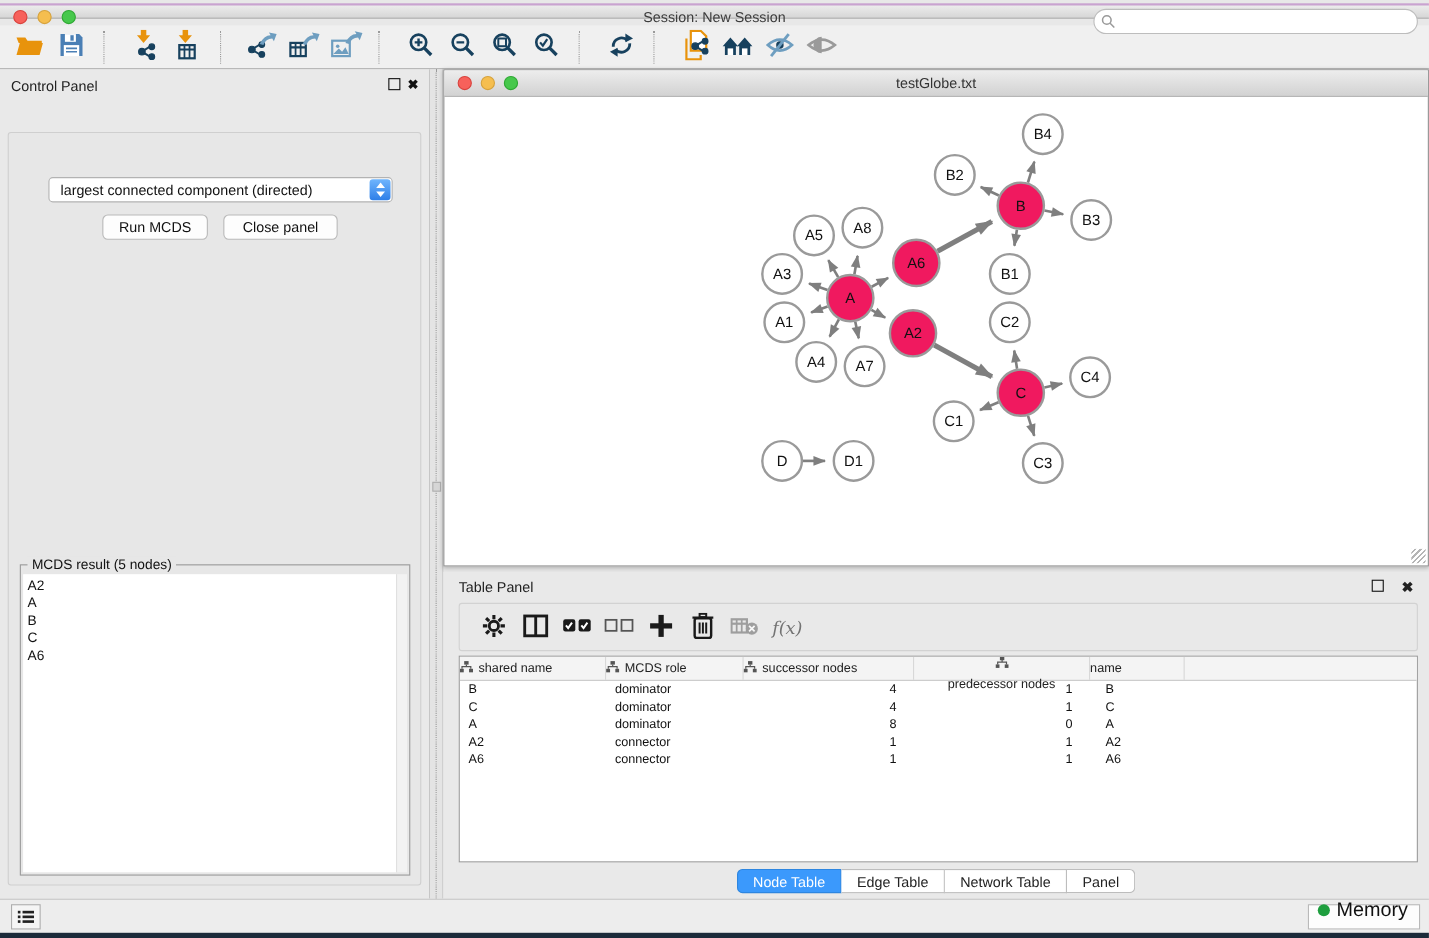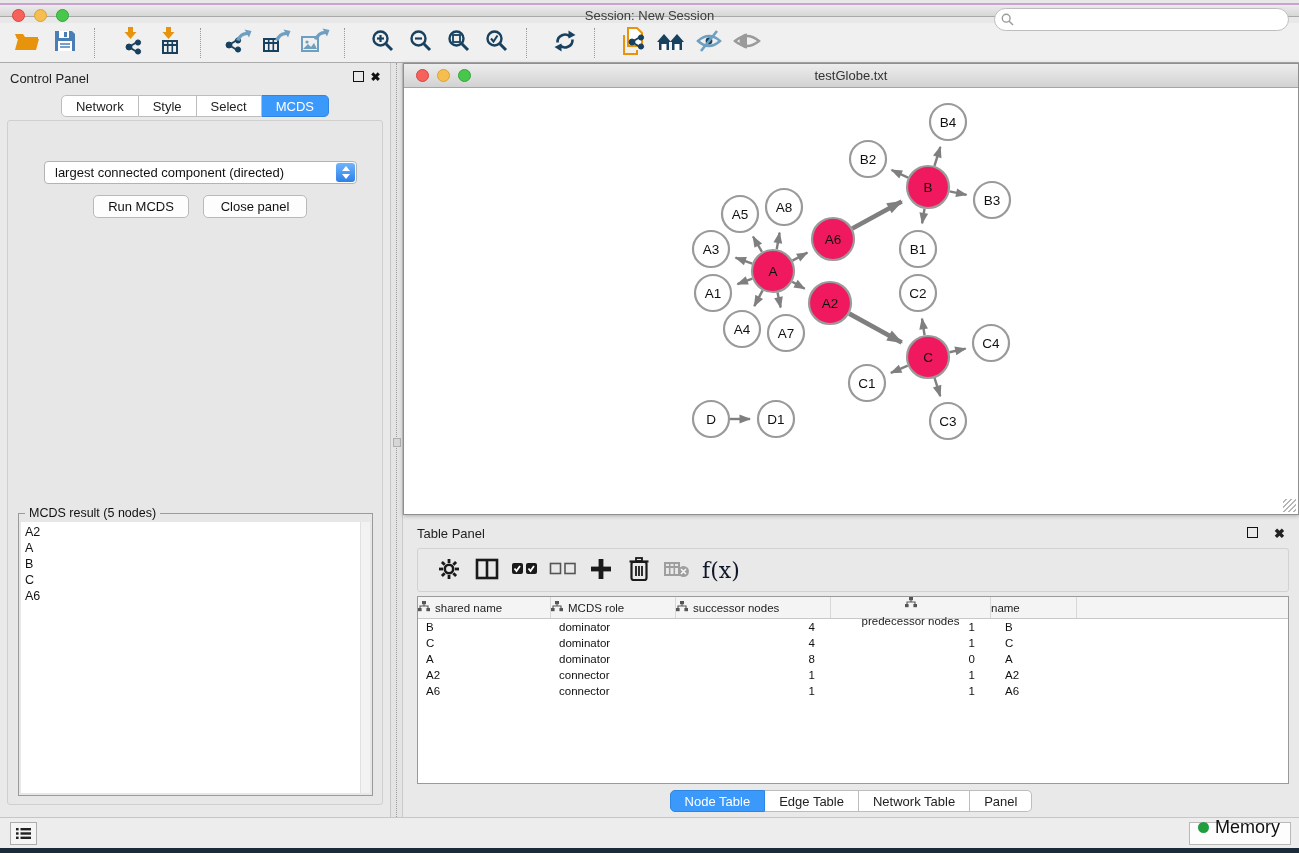--- a/index.html
+++ b/index.html
@@ -92,22 +92,22 @@
   .gnode-label { font-family:"Liberation Sans", sans-serif; font-size:13.5px; fill:#111; }
 
   
   #table-panel { position:absolute; left:403px; top:520px; width:896px; height:297px;
     background:#E9E9E9; }
   #tp-title { position:absolute; left:14px; top:6px; font-size:13px; color:#222; }
   #tp-toolbar { position:absolute; left:14px; right:10px; top:28px; height:44px;
     background:#E9E9E9; border:1px solid #D2D2D2; border-radius:3px;
     display:flex; align-items:center; padding-left:12px; }
   .tp-btn { width:38px; height:32px; display:flex; align-items:center; justify-content:center; }
-  #fx-label { font-family:"DejaVu Serif", serif; font-size:22px;
-    color:#0f172a; margin-left:6px; }
+  #fx-label { font-family:"DejaVu Serif", serif; font-style:italic; font-size:16px;
+    color:#737373; margin-left:6px; }
   #tp-table { position:absolute; left:14px; right:10px; top:76px; bottom:33px;
     background:#fff; border:1px solid #9a9a9a; overflow:hidden; }
   #tp-head { display:flex; height:22px; background:#F4F4F4; border-bottom:1px solid #C9C9C9; }
   .th { display:flex; align-items:center; gap:5px;
     border-right:1px solid #D8D8D8; font-size:11.5px; color:#222; }
   .tr { display:flex; height:16px; }
   .td { font-size:11.5px; color:#111; line-height:16px; white-space:nowrap; }
   .td.l { padding-left:8px; text-align:left; }
   .td.r { padding-right:16px; text-align:right; }
   .td.n { padding-left:14px; text-align:left; }
@@ -292,26 +292,20 @@
     <line x1="8.2" y1="8.2" x2="12" y2="12" stroke="#9a9a9a" stroke-width="1.4"></line>
   </svg>
 </div>
 
 <div id="control-panel">
   <div id="cp-header">
     <span id="cp-title">Control Panel</span>
     <span class="panel-ctl" style="right:26px; border:1.4px solid #111; width:11px; height:11px;"></span>
     <span class="panel-ctl" style="right:8px">✖</span>
   </div>
-  <div id="cp-tabs" class="seg">
-      <span class="tab">Network</span>
-      <span class="tab">Style</span>
-      <span class="tab">Select</span>
-      <span class="tab active">MCDS</span>
-    </div>
   <div id="cp-body">
     <div id="opt-select">
       <span class="val">largest connected component (directed)</span>
       <span class="stepper"></span>
     </div>
     <div class="btn" style="left:85px; top:74px; width:96px;">Run MCDS</div>
     <div class="btn" style="left:195px; top:74px; width:104px;">Close panel</div>
     <div id="mcds-result">
       <span id="mcds-legend">MCDS result (5 nodes)</span>
       <div id="mcds-list">

